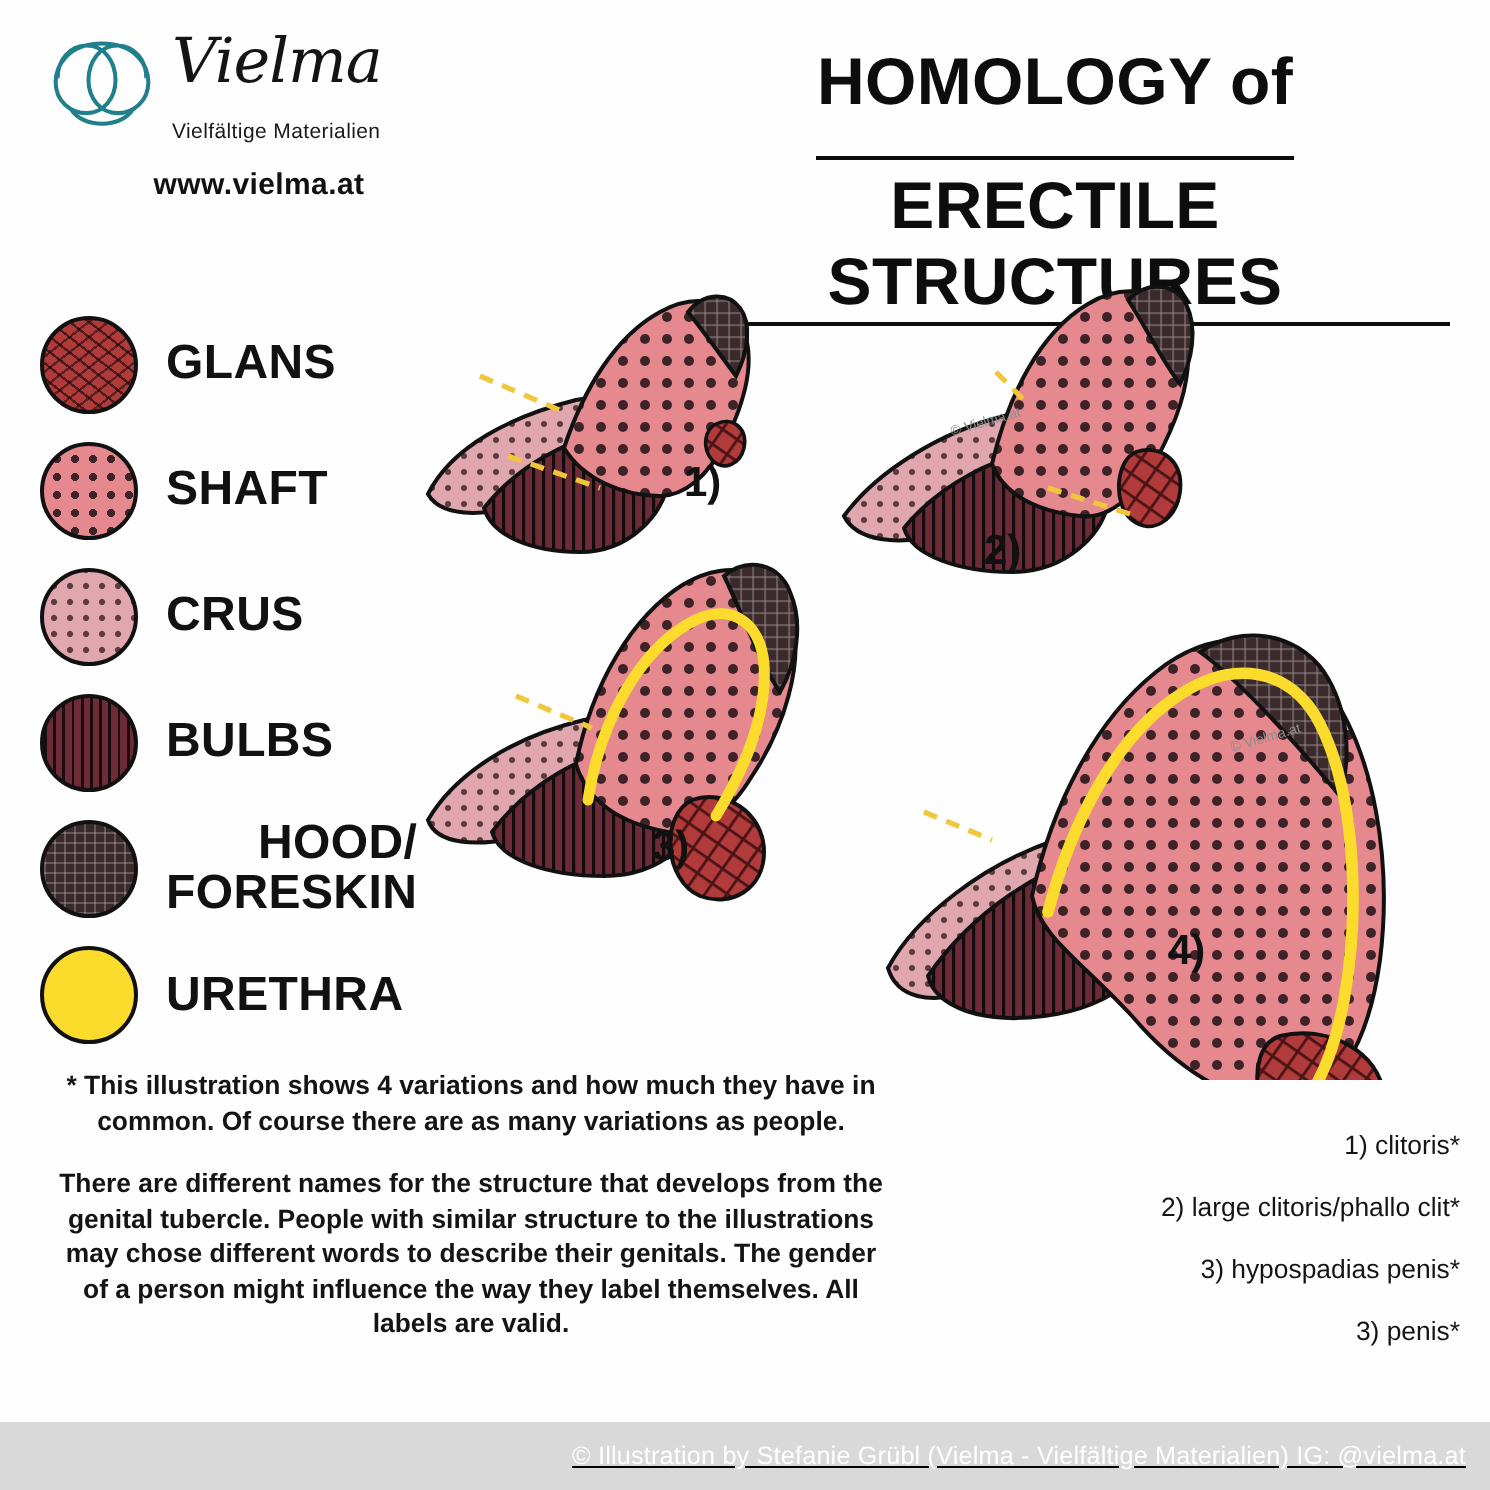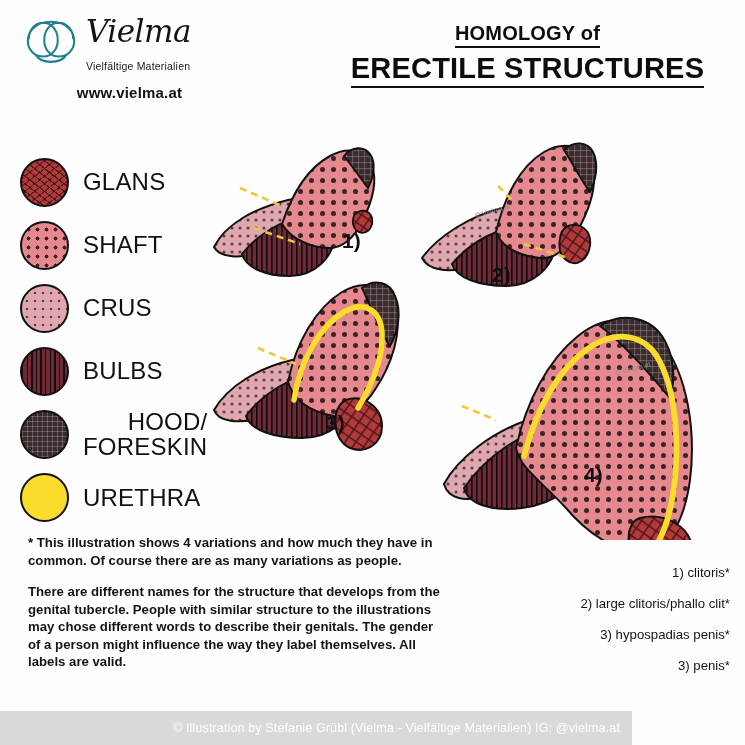--- a/index.html
+++ b/index.html
@@ -69,30 +69,30 @@
 
   
   .title-block {
     position: absolute;
     left: 330px;
     top: 22px;
     width: 395px;
     text-align: center;
   }
   .title-line1 {
-    font-size: 20px;
+    font-size: 33px;
     font-weight: bold;
     color: #0d0d0d;
     letter-spacing: 0.2px;
     border-bottom: 2.5px solid #0d0d0d;
     display: inline-block;
-    padding-bottom: 1px;
+    padding-bottom: 18px;
   }
   .title-line2 {
-    font-size: 29px;
+    font-size: 33px;
     font-weight: bold;
     color: #0d0d0d;
     letter-spacing: 0.2px;
     border-bottom: 2.5px solid #0d0d0d;
     display: inline-block;
     margin-top: 4px;
     padding-bottom: 1px;
   }
 
   
@@ -113,21 +113,21 @@
     width: 45px;
     height: 45px;
     border-radius: 50%;
     border: 2.2px solid #111;
     flex: 0 0 auto;
     position: relative;
     overflow: hidden;
   }
   .legend-label {
     font-size: 24px;
-    font-weight: normal;
+    font-weight: bold;
     color: #111;
     line-height: 1.03;
     letter-spacing: 0.2px;
   }
 
   
   .sw-glans {
     background-color: #b13a3a;
     background-image:
       repeating-linear-gradient(38deg, rgba(0,0,0,.55) 0 1.2px, rgba(0,0,0,0) 1.2px 6px),
@@ -180,46 +180,48 @@
     left: 28px;
     top: 534px;
     width: 415px;
   }
   .note-p {
     font-size: 13.2px;
     font-weight: bold;
     color: #141414;
     line-height: 1.33;
     margin: 0 0 14px 0;
+    text-align: center;
   }
   .key-list {
     position: absolute;
     left: 455px;
     top: 565px;
     width: 275px;
   }
   .key-item {
     font-size: 13.2px;
     color: #141414;
     margin-bottom: 15px;
     line-height: 1.2;
     text-align: right;
   }
 
   
   .footer {
     position: absolute;
     left: 0;
     bottom: 0;
-    width: 632px;
+    width: 745px;
     height: 34px;
     background: #d9d9d9;
     display: flex;
     align-items: center;
     justify-content: flex-end;
+    text-decoration: underline;
   }
   .footer-text {
     font-size: 12.6px;
     color: #ffffff;
     padding-right: 12px;
     letter-spacing: 0.1px;
   }
 </style>
 </head>
 <body>

